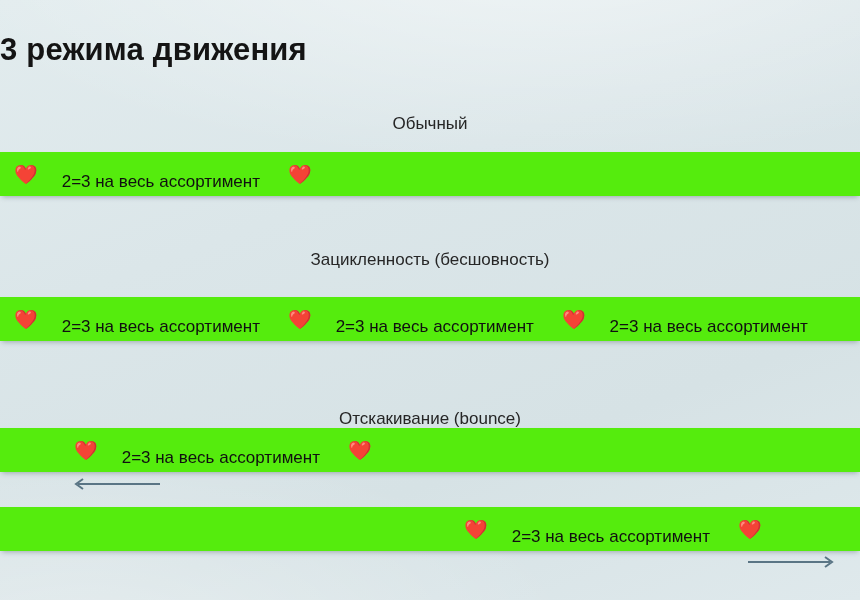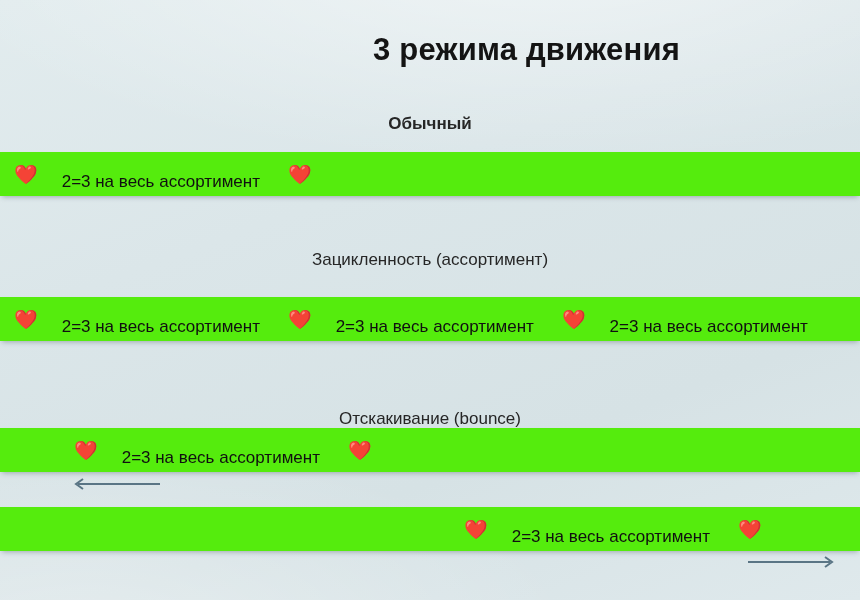--- a/index.html
+++ b/index.html
@@ -24,37 +24,37 @@
     background:
       radial-gradient(900px 320px at 62% -10%, rgba(255,255,255,0.55), rgba(255,255,255,0) 70%),
       radial-gradient(700px 260px at 10% 105%, rgba(255,255,255,0.35), rgba(255,255,255,0) 70%);
     pointer-events: none;
   }
 
   .slide-title {
     position: absolute;
     left: 0; top: 32px;
     width: 680px;
-    text-align: right;
+    text-align: left;
     font-size: 31px;
     font-weight: bold;
     letter-spacing: 0.2px;
     color: #141414;
   }
 
   .mode-label {
     position: absolute;
     width: 860px;
     left: 0;
     text-align: center;
     font-size: 17px;
     font-weight: normal;
     color: #262626;
   }
-  .mode-label.m1 { top: 114px; font-weight: bold; }
+  .mode-label.m1 { top: 114px; }
   .mode-label.m2 { top: 250px; }
   .mode-label.m3 { top: 385px; margin-top: 24px; }
 
   
   .banner {
     position: absolute;
     left: 0;
     width: 860px;
     height: 44px;
     background: #55ec0d;
@@ -118,21 +118,21 @@
 <div class="banner b1">
   <div class="banner-track">
     <span class="ticker-item">
       <span class="ticker-heart">❤️</span>
       <span class="ticker-text">2=3 на весь ассортимент</span>
       <span class="ticker-heart">❤️</span>
     </span>
   </div>
 </div>
 
-<div class="mode-label m2">Зацикленность (ассортимент)</div>
+<div class="mode-label m2">Зацикленность (бесшовность)</div>
 
 <div class="banner b2">
   <div class="banner-track">
     <span class="ticker-item">
       <span class="ticker-heart">❤️</span>
       <span class="ticker-text">2=3 на весь ассортимент</span>
     </span>
     <span class="ticker-item">
       <span class="ticker-heart">❤️</span>
       <span class="ticker-text">2=3 на весь ассортимент</span>

